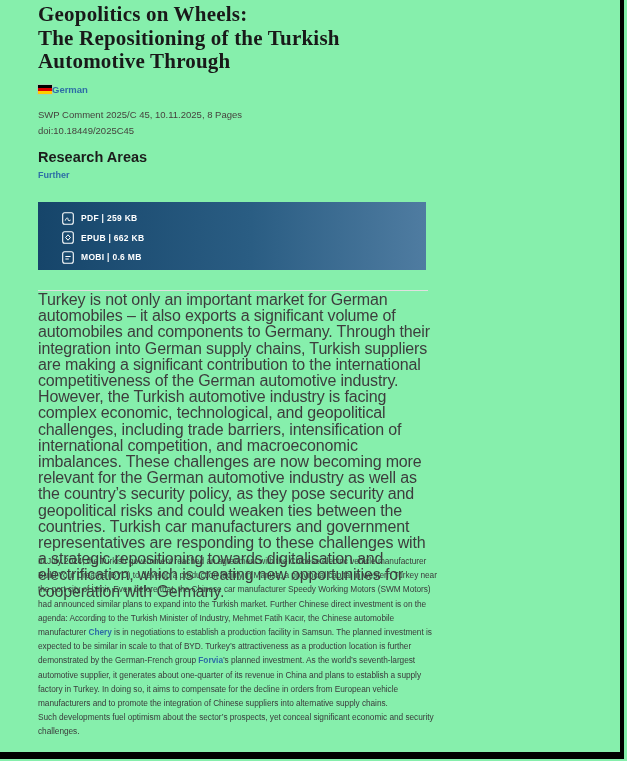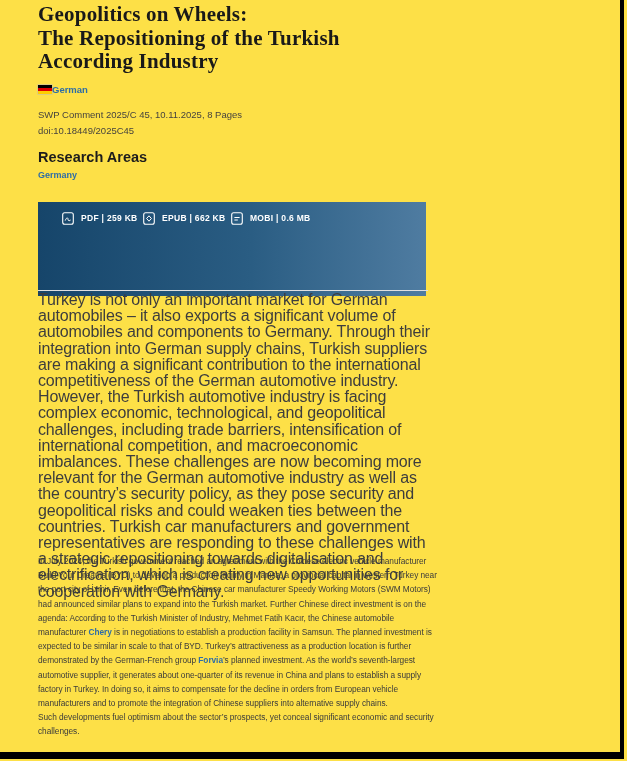--- a/index.html
+++ b/index.html
@@ -1,18 +1,18 @@
 <!DOCTYPE html>
 <html style="--link-blue: #2e6da6; --box-left: #16456a; --box-right: #4f7ca1; --flag-black: #000000; --flag-red: #dd0000; --flag-gold: #ffce00;"><head>
 <meta charset="utf-8">
 <style>
   * { margin:0; padding:0; box-sizing:border-box; }
   html,body { background:#fff; }
   .page {
-    position:relative; width:627px; height:761px; background:#fde047;
+    position:relative; width:627px; height:761px; background:#86efac;
     font-family:"Liberation Sans", sans-serif; overflow:hidden;
   }
   .title {
     position:absolute; left:38px; top:3px;
     font-family:"Liberation Serif", serif; font-weight:bold;
     font-size:21px; line-height:23.5px; color:#191919; letter-spacing:.2px;
   }
   .lang-row { position:absolute; left:38px; top:84px; display:flex; align-items:center; gap:0; cursor:pointer; }
   .flag { width:14px; height:9px; display:flex; flex-direction:column; box-shadow:0 0 0 .5px #bbb; }
   .flag i { flex:1; display:block; }
@@ -20,23 +20,23 @@
   .flag .s2 { background:var(--flag-red,#dd0000); }
   .flag .s3 { background:var(--flag-gold,#ffce00); }
   .lang-label { font-size:9.5px; font-weight:bold; color:var(--link-blue,#2e6da6); }
   .meta { position:absolute; left:38px; top:107px; font-size:9.5px; line-height:16px; color:#46433e; }
   .research-heading {
     position:absolute; left:38px; top:149px;
     font-family:Liberation Sans, sans-serif; font-weight:bold; font-size:14.5px; color:#1c1c1c;
   }
   .research-link { position:absolute; left:38px; top:170px; font-size:9px; font-weight:bold; color:var(--link-blue,#2e6da6); cursor:pointer; }
   .downloads {
-    position:absolute; left:38px; top:202px; width:388px; height:94px;
+    position:absolute; left:38px; top:202px; width:388px; height:68px;
     background:linear-gradient(90deg, var(--box-left,#16456a) 0%, #2a5d83 55%, var(--box-right,#4f7ca1) 100%);
-    padding:9px 0 0 24px; display:flex; flex-direction:row; gap:5.5px;
+    padding:9px 0 0 24px; display:flex; flex-direction:column; gap:5.5px;
   }
   .dl-row { display:flex; align-items:center; gap:7px; cursor:pointer; height:14px; }
   .dl-row svg { width:12px; height:13px; display:block; }
   .dl-label { color:#ffffff; font-size:8.5px; font-weight:bold; letter-spacing:.3px; }
   .divider { position:absolute; left:38px; top:290px; width:390px; border-top:1px solid #e0e0e0; }
   .abstract {
     position:absolute; left:38px; top:292px; width:399px;
     font-size:16px; line-height:16.2px; letter-spacing:-.15px; color:#3d3d3d;
   }
   .body-text {
@@ -49,39 +49,39 @@
   .edge-bottom { position:absolute; top:752px; left:0; width:624px; height:7px; background:#000; }
 </style>
 </head>
 <body>
 
 <div class="page">
 
   <div class="title">
     <div>Geopolitics on Wheels:</div>
     <div>The Repositioning of the Turkish</div>
-    <div>According Industry</div>
+    <div>Automotive Through</div>
   </div>
 
   <div class="lang-row">
     <span class="flag">
         <i class="s1"></i>
         <i class="s2"></i>
         <i class="s3"></i>
       </span>
     <span class="lang-label">German</span>
   </div>
 
   <div class="meta">
     <div>SWP Comment 2025/C 45, 10.11.2025, 8 Pages</div>
     <div>doi:10.18449/2025C45</div>
   </div>
 
   <div class="research-heading">Research Areas</div>
-  <div class="research-link">Germany</div>
+  <div class="research-link">Further</div>
 
   <div class="downloads">
     <div class="dl-row">
       <span>
         <svg viewBox="0 0 12 13">
             <rect x="0.7" y="0.7" width="10.6" height="11.6" rx="2" fill="none" stroke="#fff" stroke-width="1.1"></rect>
             <path d="M3.2 8.6 C4.5 5.2, 6 5.2, 6 7.4 C6 9, 7.8 9, 8.6 8" fill="none" stroke="#fff" stroke-width="1"></path>
           </svg>
       </span>
       <span class="dl-label">PDF | 259 KB</span>

